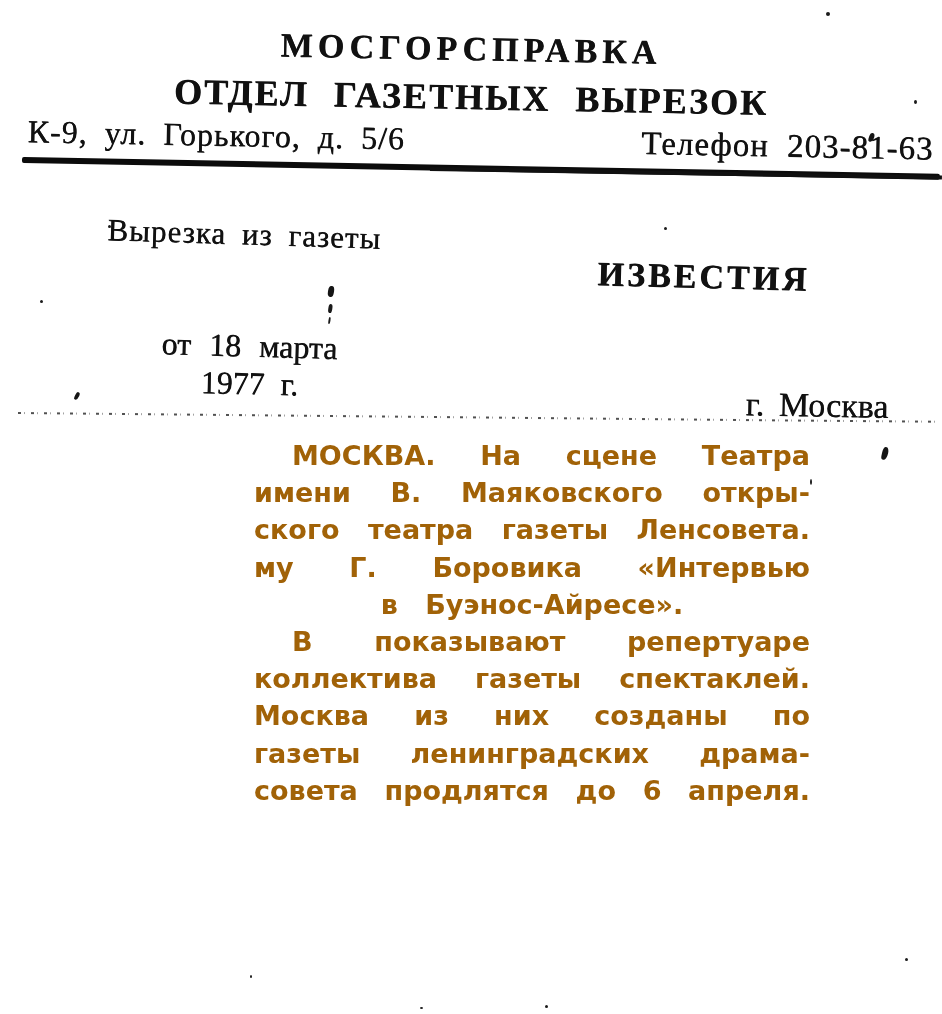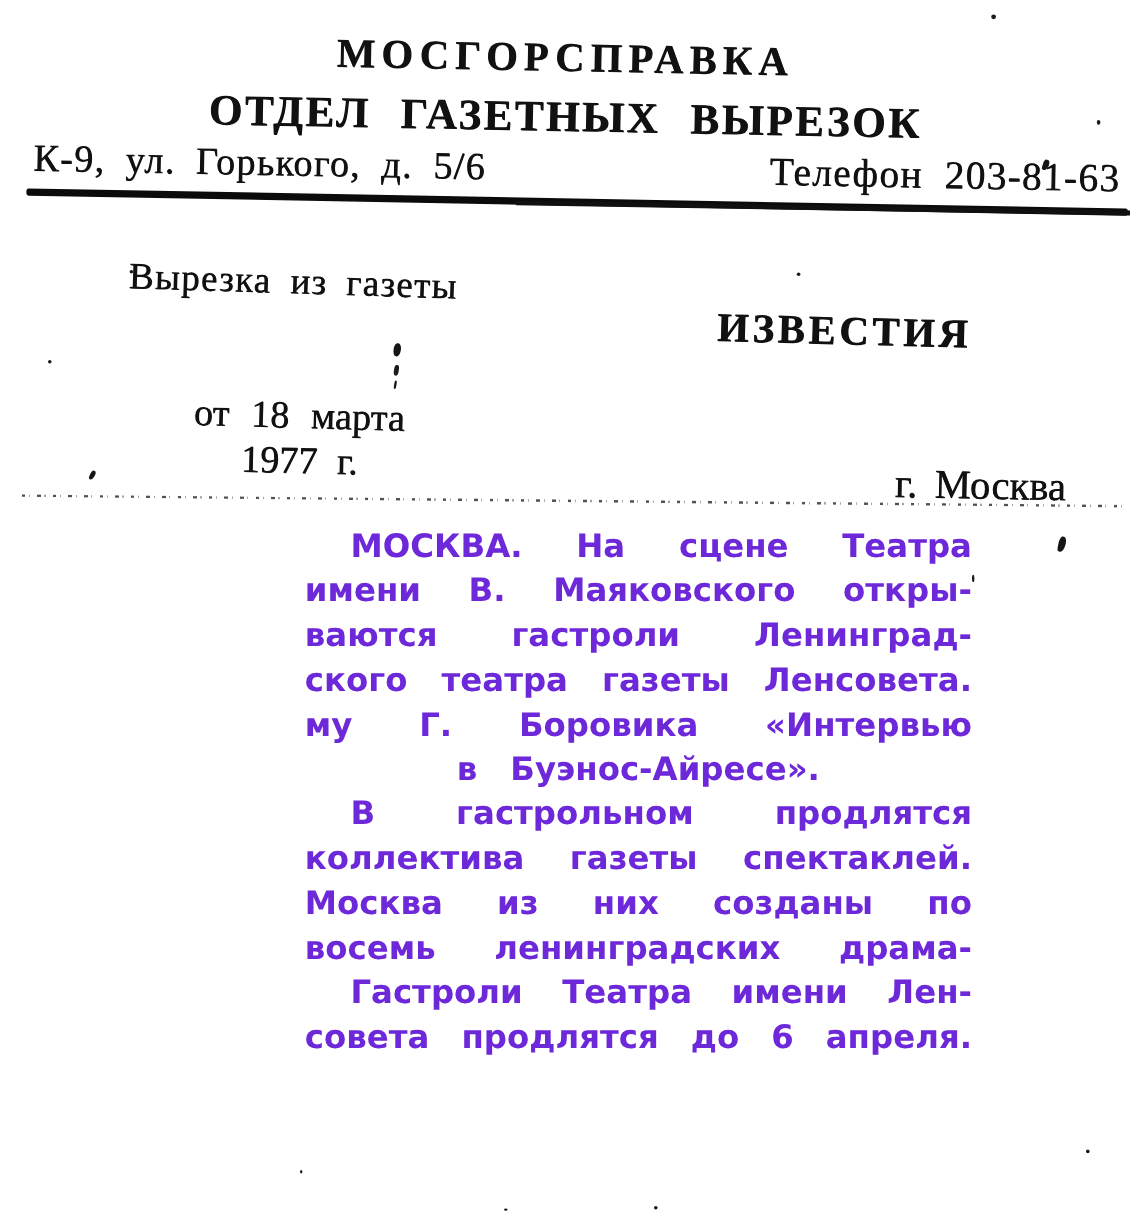--- a/index.html
+++ b/index.html
@@ -91,21 +91,21 @@
       rgba(15,15,15,0.85) 0 3px, transparent 3px 6px,
       rgba(15,15,15,0.45) 6px 7px, transparent 7px 13px);
     transform: rotate(0.55deg); transform-origin: left center;
     opacity: 0.85;
   }
 
   
   .article {
     position: absolute; left: 254px; top: 437px; width: 556px;
     font-family: "DejaVu Sans", "Liberation Sans", sans-serif;
-    font-weight: bold; font-size: 27px; color: #6d28d9;
+    font-weight: bold; font-size: 27px; color: #a16207;
   }
   .ln { height: 37.2px; line-height: 37.2px; overflow: visible; text-align: center; }
   .ln.just { text-align: justify; text-align-last: justify; }
   .ln.ind  { padding-left: 38px; }
   .ln.sp   { word-spacing: 18px; }
 
   
   .speck { position: absolute; background: #1b1b1b; border-radius: 50%; }
   .blob  { position: absolute; background: #151515; border-radius: 45% 45% 60% 30%; }
 </style>
@@ -127,29 +127,27 @@
   <div class="abs newspaper">ИЗВЕСТИЯ</div>
   <div class="abs ink-mark"></div>
   <div class="abs date1">от 18 марта</div>
   <div class="abs date2">1977 г.</div>
   <div class="abs city">г. Москва</div>
   <div class="abs dotted"></div>
 
   <div class="article">
     <div class="ln just ind">МОСКВА. На сцене Театра</div>
     <div class="ln just">имени В. Маяковского откры-</div>
-    <div class="ln just">ваются гастроли Ленинград-</div>
     <div class="ln just">ского театра газеты Ленсовета.</div>
     <div class="ln just">му Г. Боровика «Интервью</div>
     <div class="ln sp">в Буэнос-Айресе».</div>
-    <div class="ln just ind">В гастрольном продлятся</div>
+    <div class="ln just ind">В показывают репертуаре</div>
     <div class="ln just">коллектива газеты спектаклей.</div>
     <div class="ln just">Москва из них созданы по</div>
-    <div class="ln just">восемь ленинградских драма-</div>
-    <div class="ln just ind">Гастроли Театра имени Лен-</div>
+    <div class="ln just">газеты ленинградских драма-</div>
     <div class="ln just">совета продлятся до 6 апреля.</div>
   </div>
 
   <div class="speck" style="left:826px; top:12px;  width:4px; height:4px;"></div>
   <div class="speck" style="left:914px; top:100px; width:3px; height:4px;"></div>
   <div class="blob" style="left:869px; top:133px; width:5px; height:9px; transform:rotate(18deg);"></div>
   <div class="blob" style="left:882px; top:447px; width:6px; height:13px; transform:rotate(12deg);"></div>
   <div class="speck" style="left:810px; top:479px; width:2px; height:6px;"></div>
   <div class="blob" style="left:75px;  top:392px; width:4px; height:8px; transform:rotate(25deg);"></div>
   <div class="speck" style="left:108px; top:225px; width:3px; height:3px;"></div>

